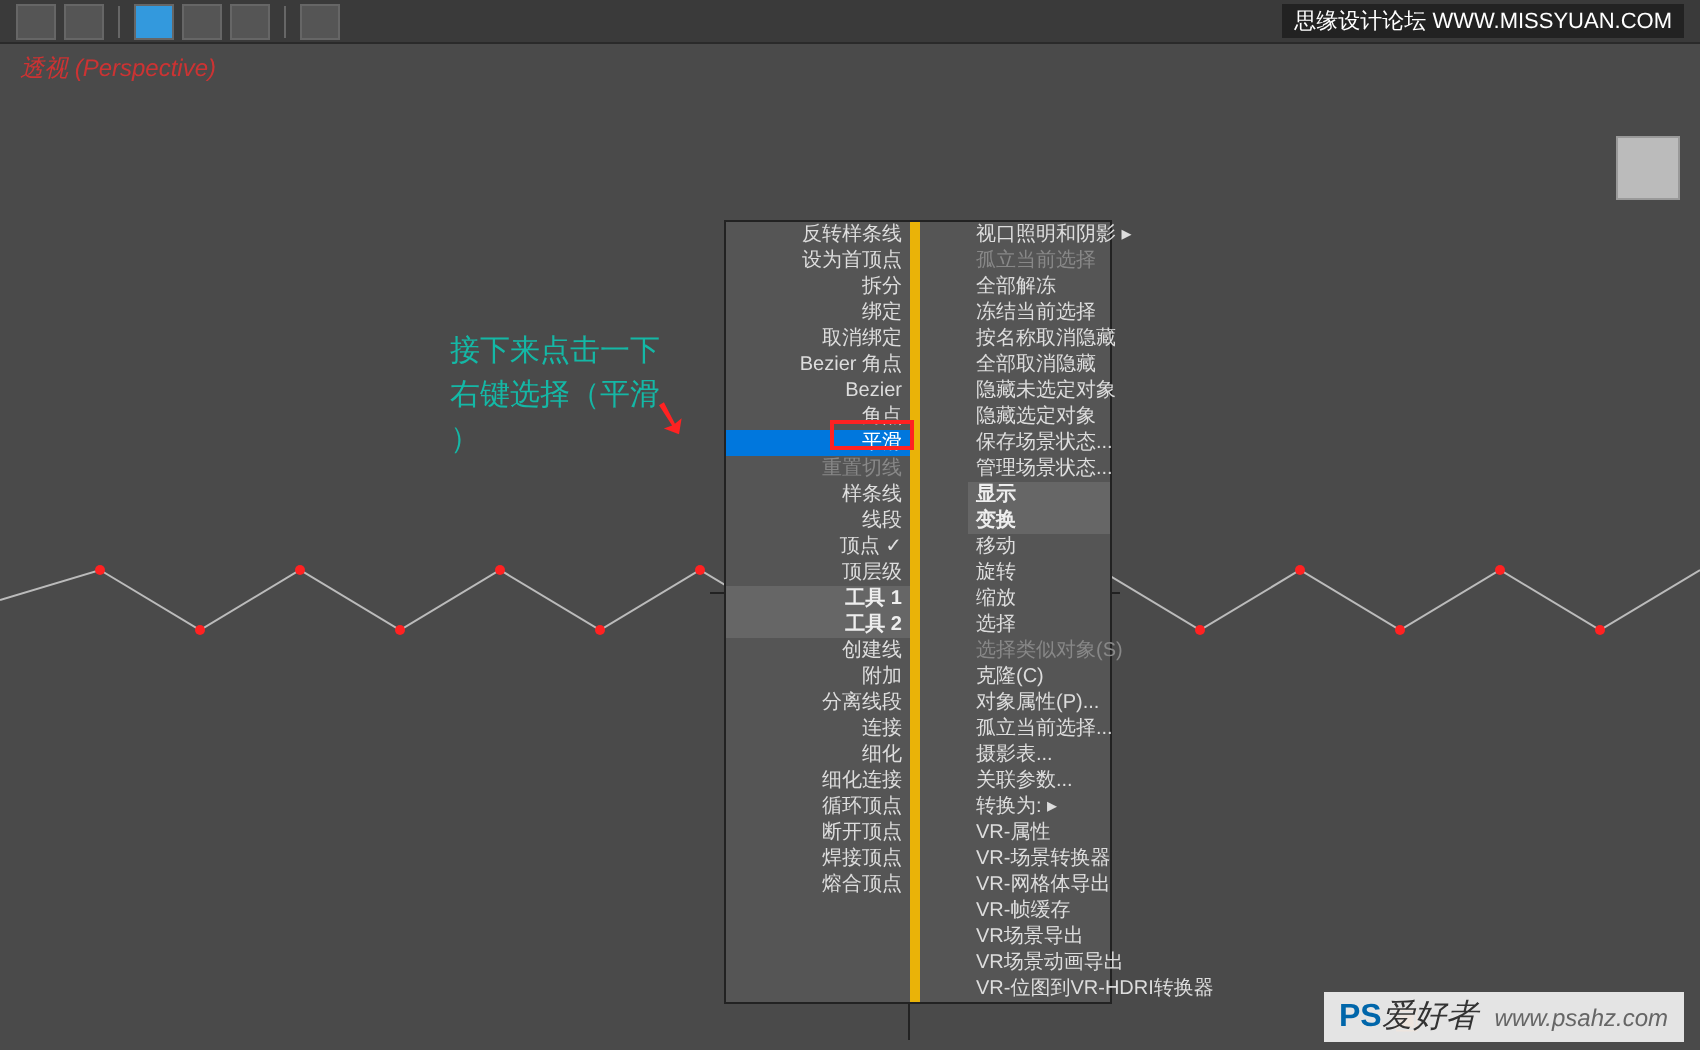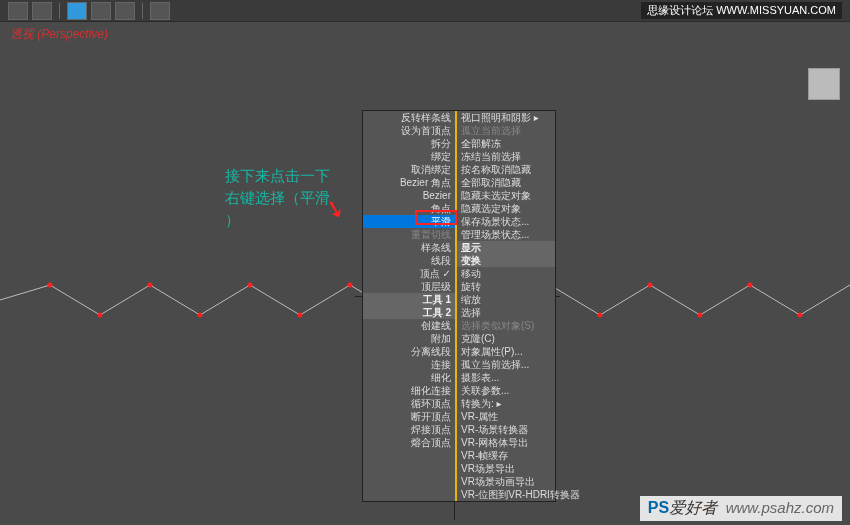--- a/index.html
+++ b/index.html
@@ -90,21 +90,22 @@
       background: #555;
       border: 1px solid #222;
     }
     .menu-col {
       width: 92px;
       display: flex;
       flex-direction: column;
     }
     .menu-col.right {
       width: 100px;
-      border-left: 2px solid #eab308;
+      border-left: 5px solid #eab308;
+      padding-left: 24px;
     }
     .menu-item {
       height: 13px;
       line-height: 13px;
       font-size: 10px;
       padding: 0 4px;
       color: #ddd;
       white-space: nowrap;
     }
     .menu-col.left .menu-item {
@@ -294,14 +295,14 @@
       <div class="menu-item">VR-位图到VR-HDRI转换器</div>
     </div>
 </div>
 
 <div class="red-box"></div>
 
 <div class="watermark-top">思缘设计论坛 WWW.MISSYUAN.COM</div>
 <div class="logo3d">▣</div>
 <div class="watermark-bottom">
   <b>PS</b><span>爱好者</span>
-  <span style="font-size:15px;color:#666;margin-left:4px">www.psahz.com</span>
+  <span style="font-size:12px;color:#666;margin-left:4px">www.psahz.com</span>
 </div>
 
 </body></html>

